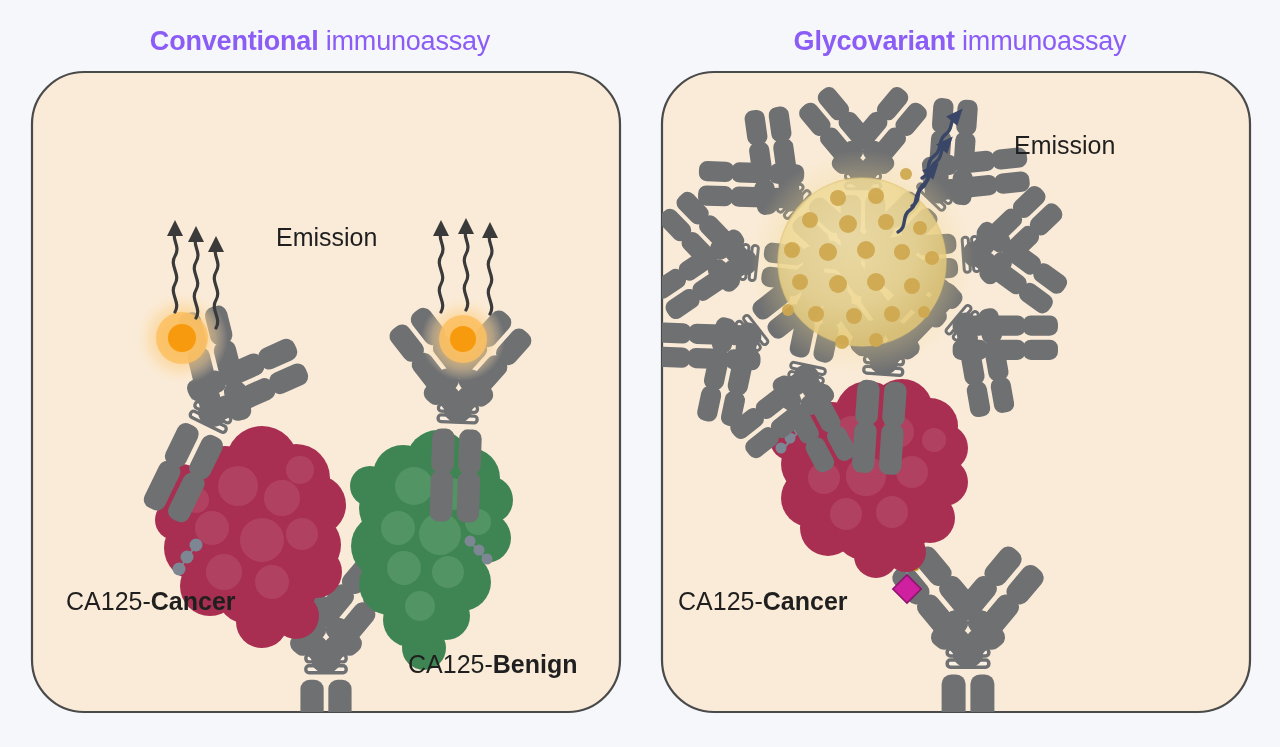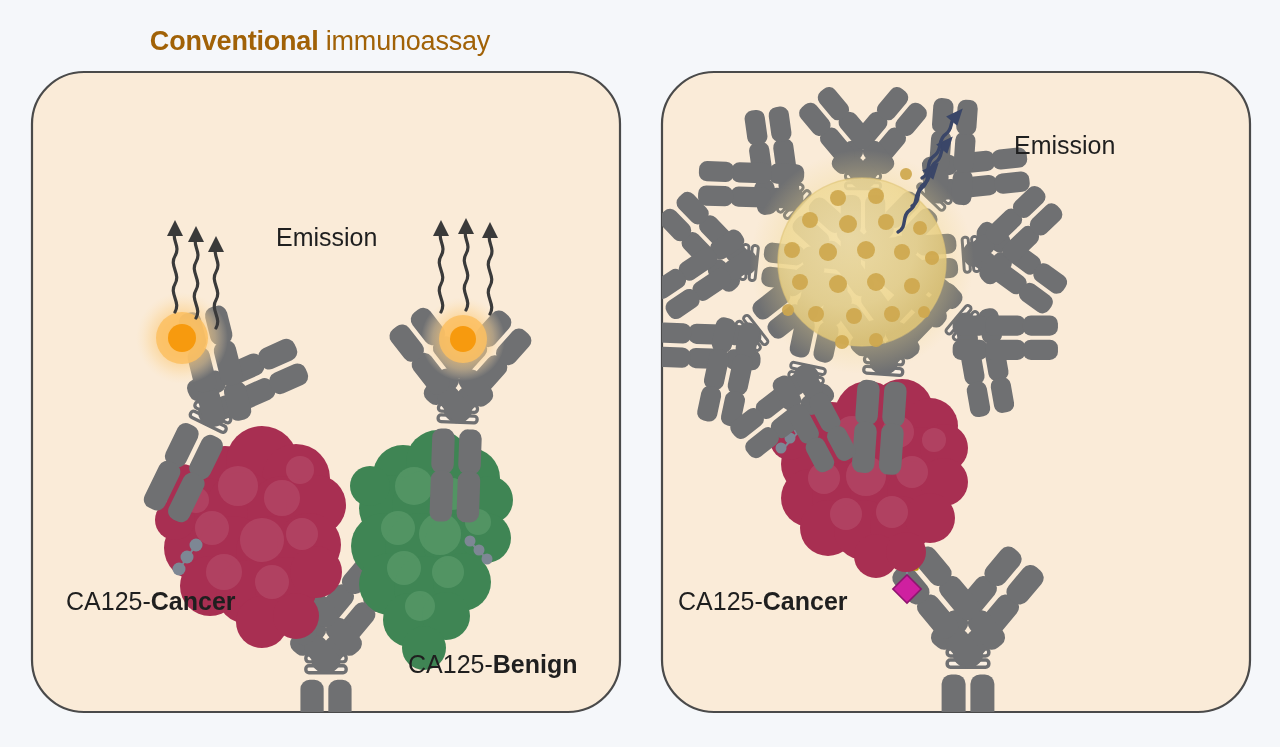--- a/index.html
+++ b/index.html
@@ -17,21 +17,21 @@
   .stage {
     position: absolute;
     inset: 0;
     width: 1280px;
     height: 747px;
   }
   .panel-title {
     position: absolute;
     top: 26px;
     font-size: 27px;
-    color: #a16207;
+    color: #8b5cf6;
     text-align: center;
     white-space: nowrap;
     letter-spacing: -0.2px;
   }
   .panel-title .strong { font-weight: bold; }
   .panel-title .light { font-weight: normal; }
   #title-left  { left: 0;   width: 640px; }
   #title-right { left: 640px; width: 640px; }
 
   svg.scene {
@@ -50,20 +50,23 @@
 </style>
 </head>
 <body>
 
 <div class="stage">
 
   <div class="panel-title" id="title-left">
     <span class="strong">Conventional</span><span class="light"> immunoassay</span>
   </div>
 
+  <div class="panel-title" id="title-right">
+    <span class="strong">Glycovariant</span><span class="light"> immunoassay</span>
+  </div>
 
   <svg class="scene" width="1280" height="747" viewBox="0 0 1280 747">
     <defs>
 
       <clipPath id="clipLeft">
         <rect x="32" y="72" width="588" height="640" rx="52" ry="52"></rect>
       </clipPath>
       <clipPath id="clipRight">
         <rect x="662" y="72" width="588" height="640" rx="52" ry="52"></rect>
       </clipPath>

